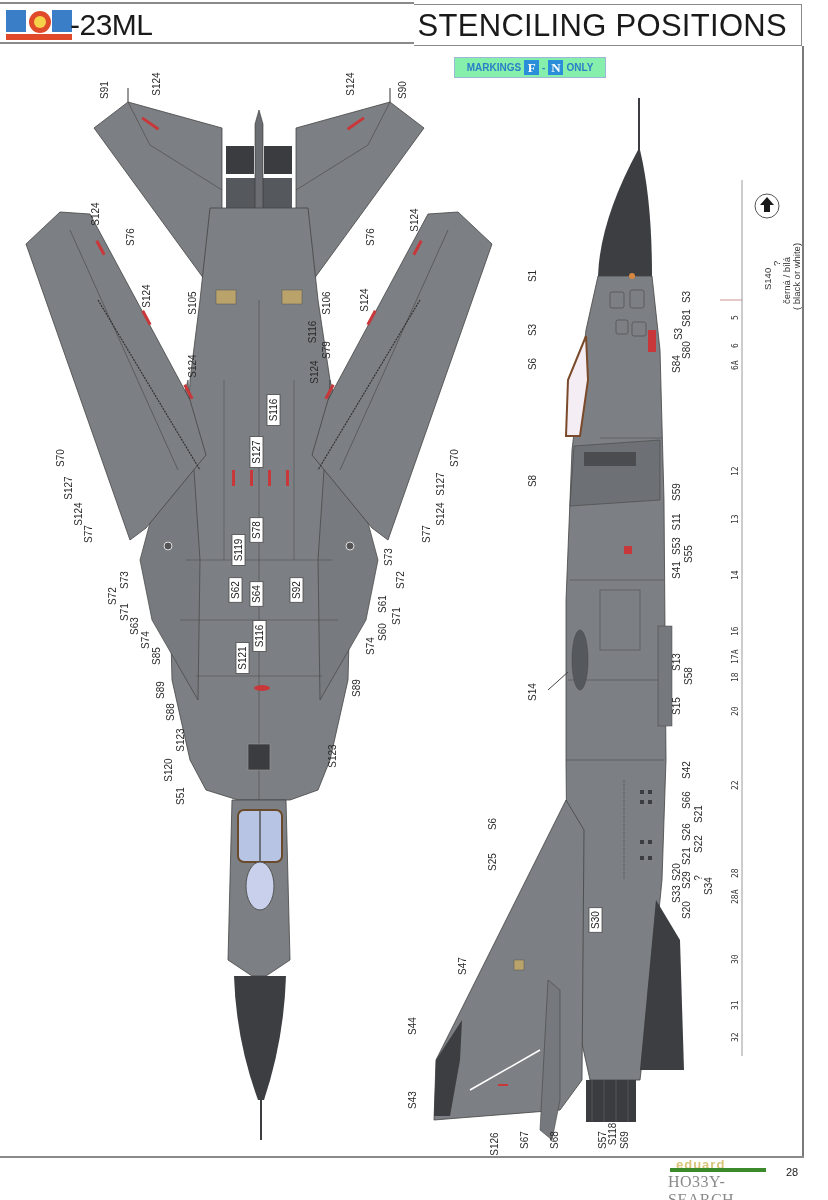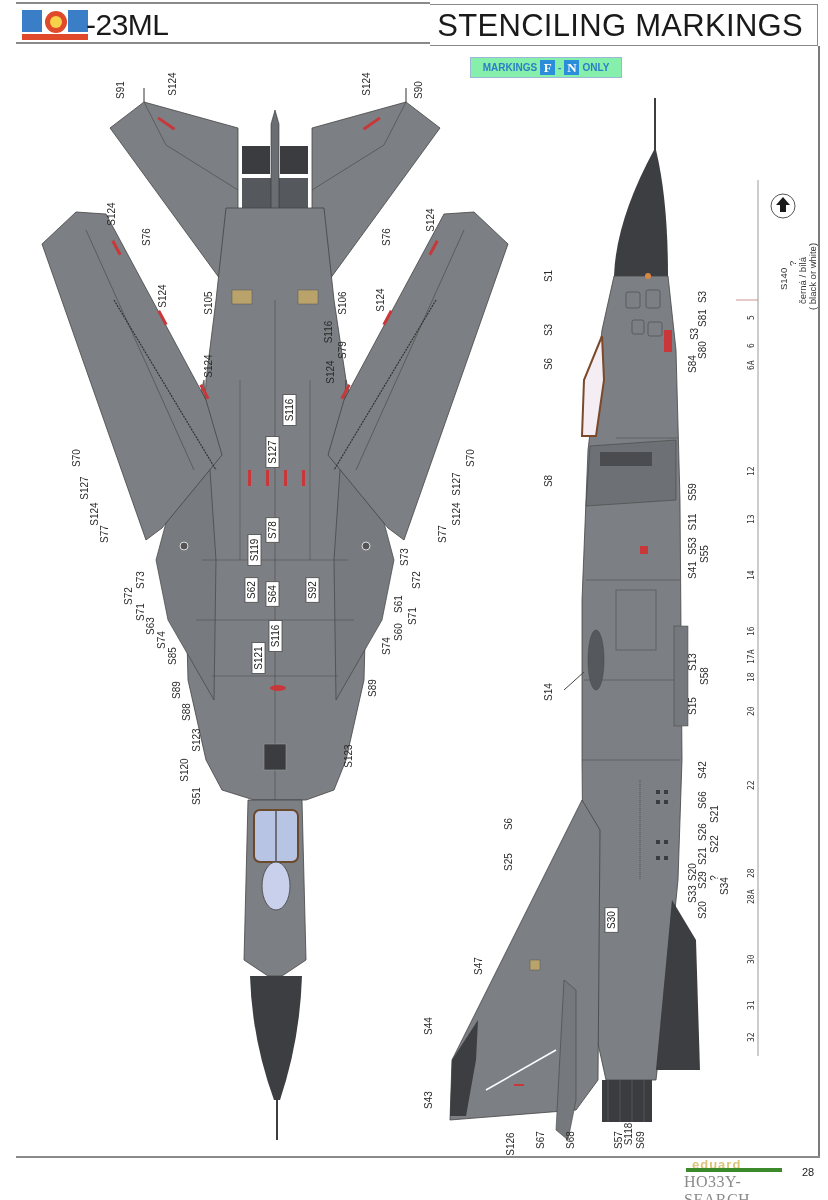--- a/index.html
+++ b/index.html
@@ -1,17 +1,17 @@
 <!DOCTYPE html>
 <html><head>
 <meta charset="utf-8">
 <style>
   html, body { margin:0; padding:0; background:#ffffff; }
   body { width:828px; height:1200px; position:relative; overflow:hidden; font-family:"Liberation Sans", sans-serif; }
-  .page-frame { position:absolute; left:16px; top:0; width:786px; height:1200px; }
+  .page-frame { position:absolute; left:0; top:0; width:786px; height:1200px; }
   .title-left { position:absolute; left:0; top:2px; width:414px; height:42px; border-top:2px solid #8a8a8a; border-bottom:2px solid #8a8a8a; box-sizing:border-box; }
   .title-left .logo { position:absolute; left:6px; top:4px; width:68px; height:34px; }
   .title-left .model { position:absolute; left:70px; top:4px; font-size:30px; color:#1a1a1a; letter-spacing:-0.5px; }
   .title-right { position:absolute; left:414px; top:4px; width:388px; height:42px; border:1px solid #8a8a8a; border-left:none; box-sizing:border-box; }
   .title-right .heading { position:absolute; right:14px; top:3px; font-size:31px; color:#1a1a1a; letter-spacing:0.3px; }
   .right-rule { position:absolute; left:802px; top:46px; width:2px; height:1112px; background:#7a7a7a; }
   .bottom-rule { position:absolute; left:0; top:1156px; width:804px; height:2px; background:#8a8a8a; }
   .markings-box { position:absolute; left:454px; top:57px; width:152px; height:21px; border:1px solid #9cb8d6; background:#86efac; box-sizing:border-box; display:flex; align-items:center; justify-content:center; gap:3px; font-size:10px; font-weight:bold; color:#2a7fc8; }
   .markings-box .sq { display:inline-block; width:15px; height:15px; background:#2a8fd8; color:#fff; font-family:"Liberation Serif", serif; font-size:13px; line-height:15px; text-align:center; }
   svg.drawing { position:absolute; left:0; top:0; }
@@ -35,21 +35,21 @@
       <rect x="0" y="2" width="20" height="22" fill="#3a7ec8"></rect>
       <circle cx="34" cy="14" r="11" fill="#e04a2a"></circle>
       <circle cx="34" cy="14" r="6" fill="#f6d24a"></circle>
       <rect x="46" y="2" width="20" height="22" fill="#3a7ec8"></rect>
       <rect x="0" y="26" width="66" height="6" fill="#e04a2a"></rect>
     </svg>
     <span class="model">-23ML</span>
   </div>
 
   <div class="title-right">
-    <span class="heading">STENCILING MARKINGS</span>
+    <span class="heading">STENCILING POSITIONS</span>
   </div>
 
   <div class="right-rule"></div>
   <div class="bottom-rule"></div>
 
   <div class="markings-box">
     <span>MARKINGS</span>
     <span class="sq">F</span>
     <span>-</span>
     <span class="sq">N</span>

